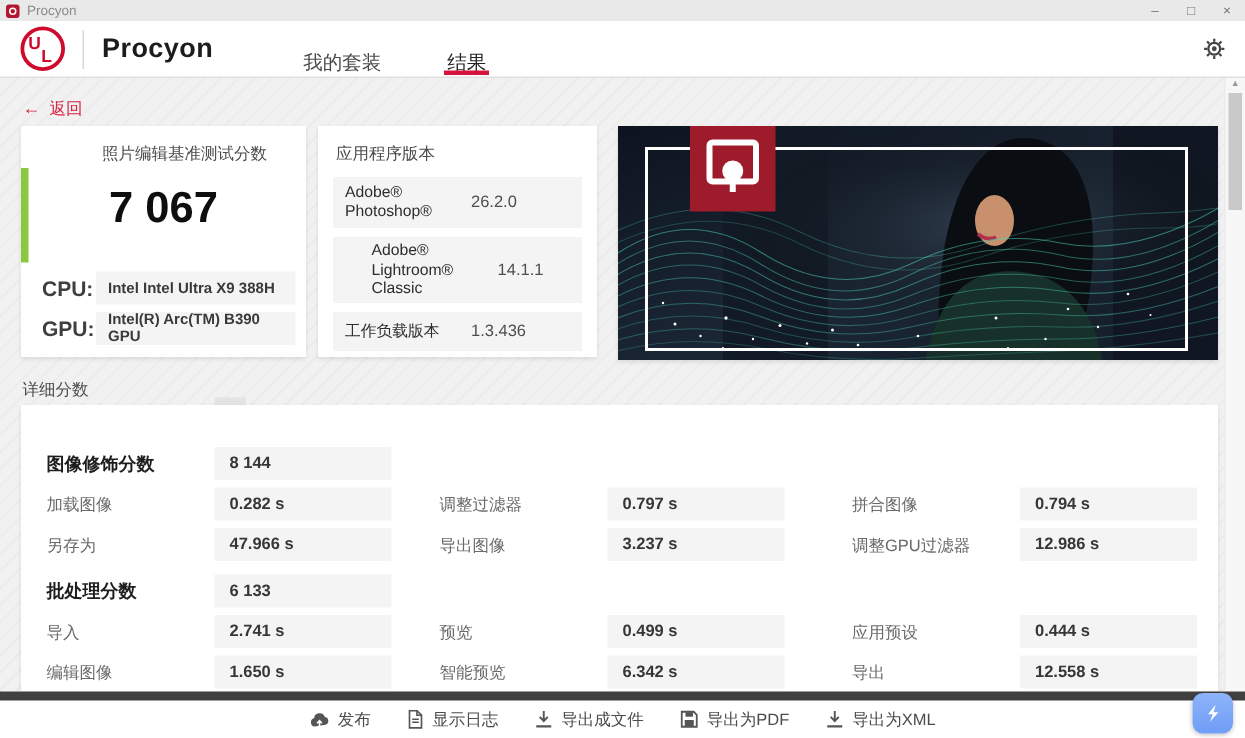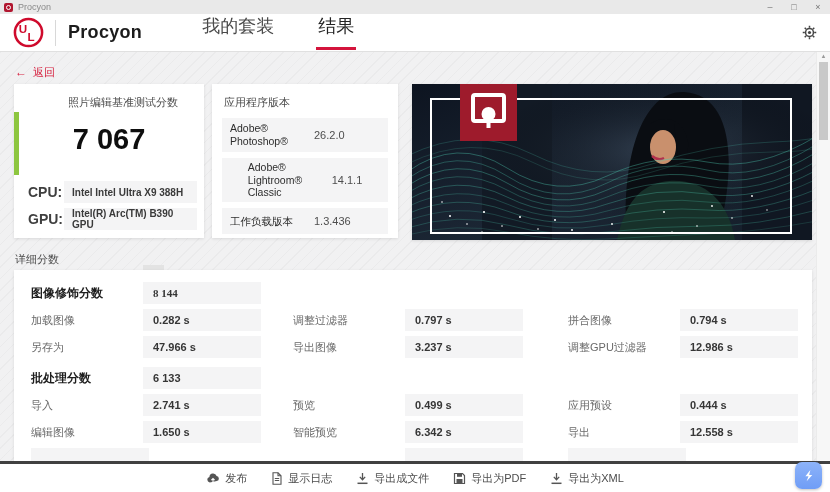--- a/index.html
+++ b/index.html
@@ -16,22 +16,22 @@
   .tb-spacer { flex:1; }
   .tb-btn { width:24px; text-align:center; color:#777; font-size:9px; line-height:14px; cursor:default; }
 
   
   .header { position:absolute; left:0; top:14px; width:830px; height:38px; background:#fff;
     border-bottom:1px solid #e0e0e0; display:flex; align-items:center; }
   .ul-logo { margin-left:12px; }
   .brand-divider { width:1px; height:26px; background:#d8d8d8; margin:0 12px 0 10px; }
   .brand { font-size:18px; font-weight:600; color:#1c1c1c; letter-spacing:.3px; }
   .nav { display:flex; height:100%; margin-left:58px; }
-  .nav-item { position:relative; height:100%; display:flex; align-items:flex-start;
-    padding:0 2px; margin-right:40px; font-size:18px; color:#4a4a4a; cursor:pointer; }
+  .nav-item { position:relative; height:100%; display:flex; align-items:flex-end;
+    padding:0 2px; margin-right:40px; font-size:13px; color:#4a4a4a; cursor:pointer; }
   .nav-item.active { color:#242424; }
   .nav-item.active::after { content:""; position:absolute; left:0; right:0; bottom:1px;
     height:3px; background:#d4143c; }
   .hdr-spacer { flex:1; }
   .gear { margin-right:13px; cursor:pointer; }
 
   
   .content { position:absolute; left:0; top:52px; width:830px; height:409px;
     background:repeating-linear-gradient(135deg, rgba(0,0,0,.028) 0 1px, transparent 1px 8px), #f1f1f2;padding-left:16px; }
   .back { position:absolute; left:15px; top:13px; font-size:11px; color:#d6213f; cursor:pointer; }
@@ -60,31 +60,31 @@
 
   
   .hero { left:412px; top:32px; width:400px; height:156px; overflow:hidden; background:#111a26; }
 
   
   .detail-title { position:absolute; left:15px; top:200px; font-size:11px; color:#4c4c4c; }
   .stub { position:absolute; left:143px; top:213px; width:21px; height:5px; background:#e3e3e3; }
   .detail-card { left:14px; top:218px; width:798px; height:191px; overflow:hidden; padding-top:12px; }
   .drow { display:grid; grid-template-columns:262px 275px 1fr; margin-bottom:5px; }
   .drow.score-row { grid-template-columns:1fr; margin-top:9px; }
-  .drow.first { margin-top:0;font-family:Liberation Serif, serif; }
+  .drow.first { margin-top:16px; }
   .dcell { display:flex; align-items:center; padding-left:17px; }
   .dlabel { width:112px; font-size:11px; color:#6a6a6a; }
   .dlabel.bold { font-size:12px; font-weight:bold; color:#1e1e1e; }
   .vbox { width:118px; height:22px; background:#f4f4f5; display:flex; align-items:center;
     padding-left:10px; font-size:11px; font-weight:bold; color:#363636; }
   .vbox.cut { overflow:hidden; align-items:flex-start; }
 
   
   .footer { position:absolute; left:0; bottom:0; width:830px; height:31px; background:#fff;
-    border-top:3px solid #404040; display:flex; align-items:center; justify-content:center; }
+    border-top:6px solid #404040; display:flex; align-items:center; justify-content:center; }
   .f-btn { display:flex; align-items:center; margin:0 12px; font-size:11px; color:#4c4c4c; cursor:pointer; }
   .f-btn svg { margin-right:5px; }
 
   
   .scrollbar { position:absolute; left:816px; top:52px; width:14px; height:409px;
     background:#f7f7f7; border-left:1px solid #ebebeb; }
   .sb-arrow { position:absolute; top:1px; left:0; width:13px; text-align:center;
     font-size:6px; color:#999; cursor:pointer; }
   .sb-thumb { position:absolute; left:2px; top:10px; width:9px; height:78px; background:#c9c9c9; cursor:pointer; }
 

